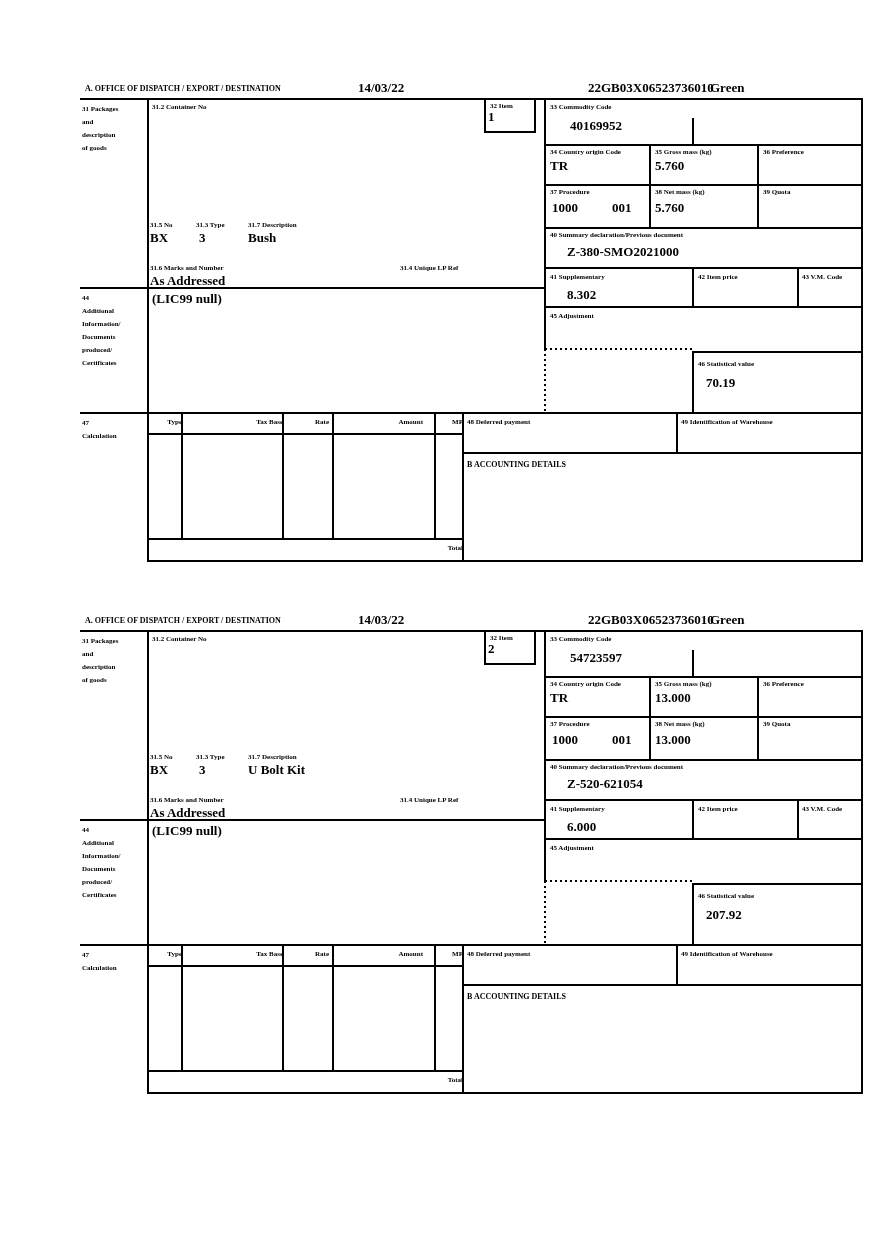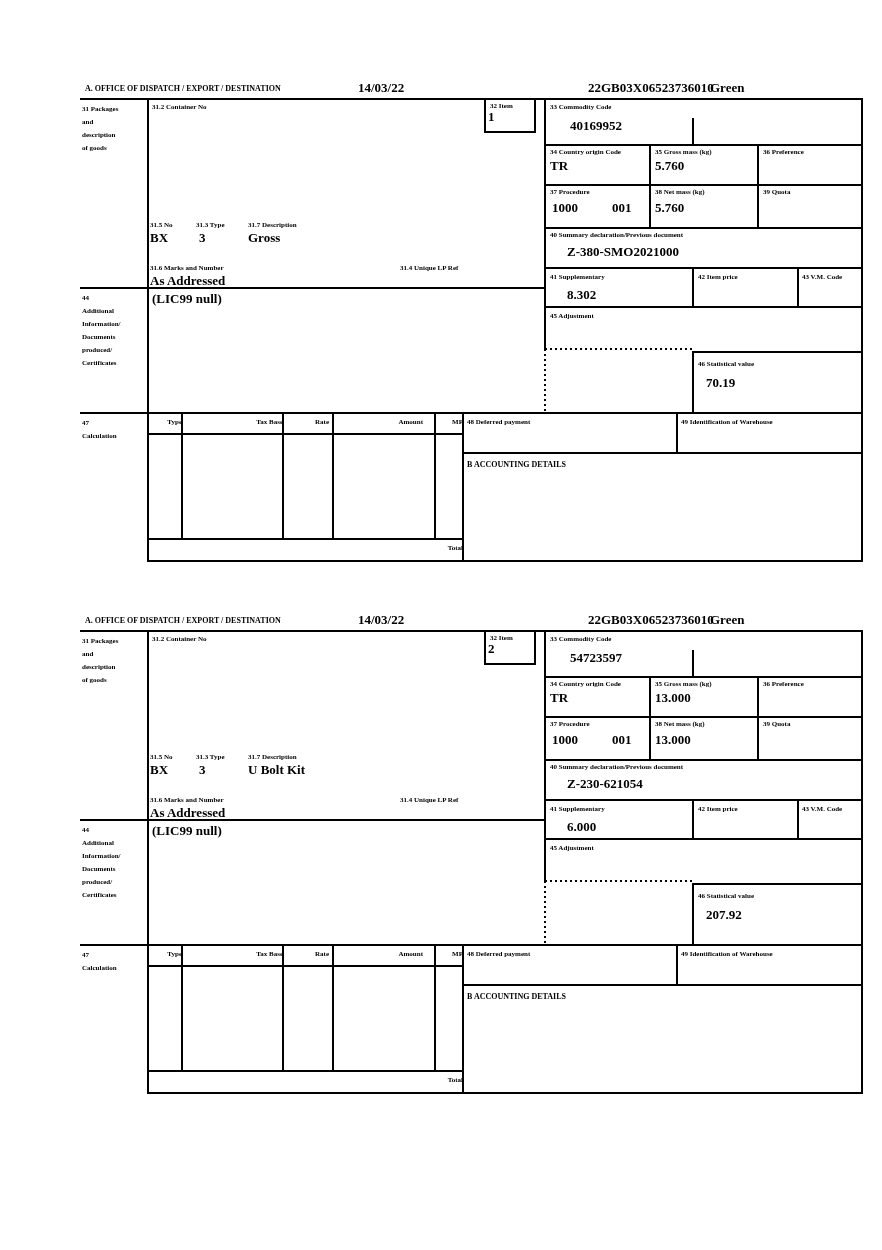--- a/index.html
+++ b/index.html
@@ -90,21 +90,21 @@
   <span class="t val" style="left:472px;top:118px">1000</span>
   <span class="t val" style="left:532px;top:118px">001</span>
   <span class="t lbl" style="left:575px;top:105px">38 Net mass (kg)</span>
   <span class="t val" style="left:575px;top:118px">5.760</span>
   <span class="t lbl" style="left:683px;top:105px">39 Quota</span>
   <span class="t lbl" style="left:70px;top:138px">31.5 No</span>
   <span class="t lbl" style="left:116px;top:138px">31.3 Type</span>
   <span class="t lbl" style="left:168px;top:138px">31.7 Description</span>
   <span class="t val" style="left:70px;top:148px">BX</span>
   <span class="t val" style="left:119px;top:148px">3</span>
-  <span class="t val" style="left:168px;top:148px">Gross</span>
+  <span class="t val" style="left:168px;top:148px">Bush</span>
   <span class="t lbl" style="left:70px;top:181px">31.6 Marks and Number</span>
   <span class="t lbl" style="left:320px;top:181px">31.4 Unique LP Ref</span>
   <span class="t val" style="left:70px;top:191px">As Addressed</span>
   <span class="t lbl" style="left:470px;top:148px">40 Summary declaration/Previous document</span>
   <span class="t val" style="left:487px;top:162px">Z-380-SMO2021000</span>
   <span class="t lbl" style="left:470px;top:190px">41 Supplementary</span>
   <span class="t val" style="left:487px;top:205px">8.302</span>
   <span class="t lbl" style="left:618px;top:190px">42 Item price</span>
   <span class="t lbl" style="left:722px;top:190px">43 V.M. Code</span>
   <div class="lblm" style="left:2px;top:209px;width:54px">
@@ -203,21 +203,21 @@
   <span class="t lbl" style="left:70px;top:138px">31.5 No</span>
   <span class="t lbl" style="left:116px;top:138px">31.3 Type</span>
   <span class="t lbl" style="left:168px;top:138px">31.7 Description</span>
   <span class="t val" style="left:70px;top:148px">BX</span>
   <span class="t val" style="left:119px;top:148px">3</span>
   <span class="t val" style="left:168px;top:148px">U Bolt Kit</span>
   <span class="t lbl" style="left:70px;top:181px">31.6 Marks and Number</span>
   <span class="t lbl" style="left:320px;top:181px">31.4 Unique LP Ref</span>
   <span class="t val" style="left:70px;top:191px">As Addressed</span>
   <span class="t lbl" style="left:470px;top:148px">40 Summary declaration/Previous document</span>
-  <span class="t val" style="left:487px;top:162px">Z-230-621054</span>
+  <span class="t val" style="left:487px;top:162px">Z-520-621054</span>
   <span class="t lbl" style="left:470px;top:190px">41 Supplementary</span>
   <span class="t val" style="left:487px;top:205px">6.000</span>
   <span class="t lbl" style="left:618px;top:190px">42 Item price</span>
   <span class="t lbl" style="left:722px;top:190px">43 V.M. Code</span>
   <div class="lblm" style="left:2px;top:209px;width:54px">
     <span>44</span>
       <span>Additional</span>
       <span>Information/</span>
       <span>Documents</span>
       <span>produced/</span>

